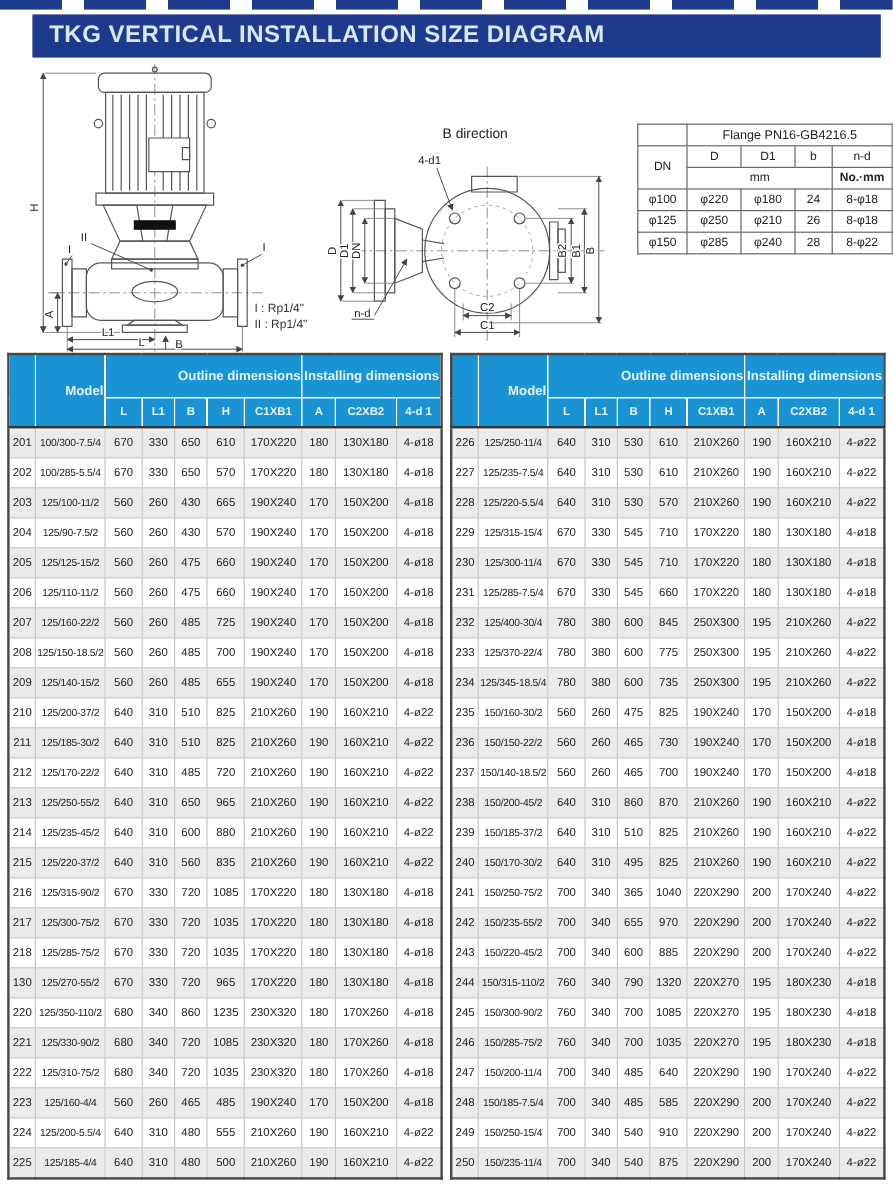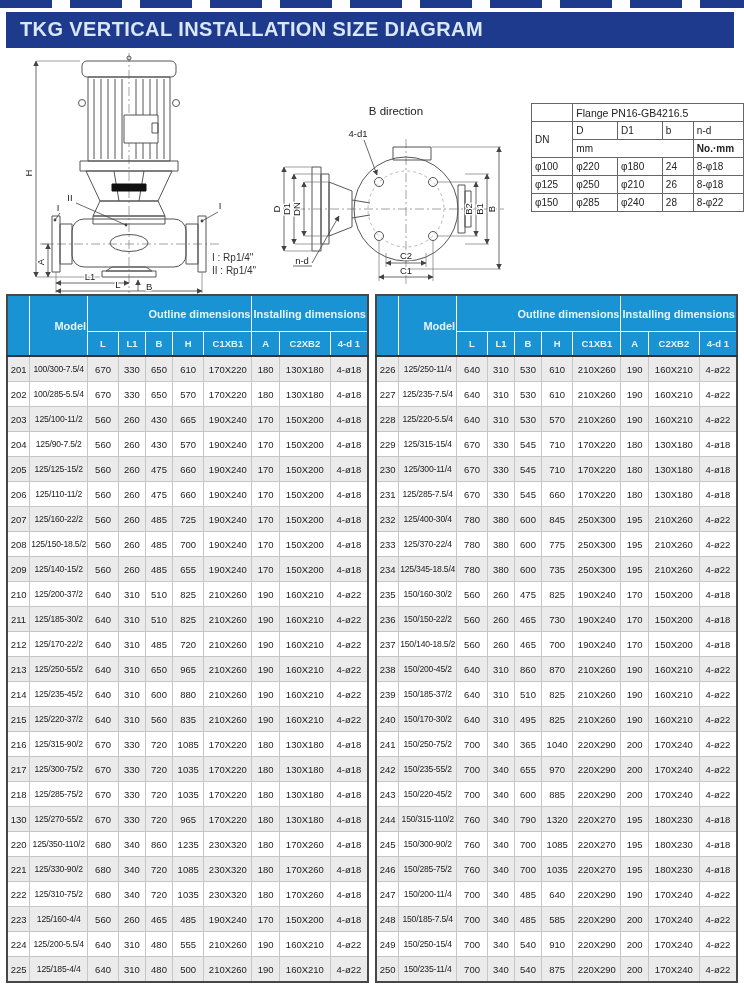--- a/index.html
+++ b/index.html
@@ -5,21 +5,21 @@
   html,body { margin:0; padding:0; background:#ffffff; }
   body {
     width:744px; height:1000px; position:relative; overflow:hidden;
     font-family:"Liberation Sans", sans-serif;
   }
   .top-strip {
     height:8px; width:100%;
     background:repeating-linear-gradient(90deg,#1e3a8c 0 52px,#ffffff 52px 70px);
   }
   .title-bar {
-    margin:4px 10px 0 6px; background:#1e3a8c; color:#d9e7f6;
+    margin:4px 10px 0 27px; background:#1e3a8c; color:#d9e7f6;
     font-size:20px; font-weight:bold; letter-spacing:0.4px;
     padding:6px 0 7px 14px;
   }
   .diagram-area { position:relative; height:246px; }
   .drawing { position:absolute; }
   .drawing * { vector-effect:non-scaling-stroke; }
   .ln   { stroke:#555; fill:none; stroke-width:1; }
   .lnf  { stroke:#555; fill:#ffffff; stroke-width:1; }
   .blk  { stroke:#111; fill:#111; }
   .cl   { stroke:#8a8a8a; stroke-width:0.8; fill:none; stroke-dasharray:9 3 2 3; }
@@ -28,21 +28,21 @@
   .dsh  { stroke:#999; stroke-width:0.7; fill:none; stroke-dasharray:3 3; }
   text.lbl {
     font-family:"Liberation Sans", sans-serif; font-size:9.5px; fill:#222;
     paint-order:stroke; stroke:#ffffff; stroke-width:2.5px; stroke-linejoin:round;
   }
   text.ttl { font-family:"Liberation Sans", sans-serif; font-size:11.5px; fill:#222; }
   .notes { position:absolute; left:212px; top:203px; font-size:10px; color:#333; line-height:13px; }
   
   .flange-table { position:absolute; left:531px; top:55px; border-collapse:collapse; background:#fff; }
   .flange-table td {
-    border:1px solid #666; font-size:10px; color:#222; text-align:left;
+    border:1px solid #666; font-size:10px; color:#222; text-align:center;
     padding:1px 3px; height:15px; white-space:nowrap;
   }
   .flange-table .f-title { font-size:10.5px; }
   .flange-table .f-small { font-size:10px;font-weight:bold; }
   .flange-table .f-dn { width:36px; } .flange-table .f-d { width:40px; }
   .flange-table .f-d1 { width:40px; } .flange-table .f-b { width:26px; }
   .flange-table .f-nd { width:44px; }
   
   .size-tables { display:flex; gap:6px; margin:0 6px; }
   table.half { flex:1; border-collapse:collapse; table-layout:fixed; border:2px solid #474747; }

